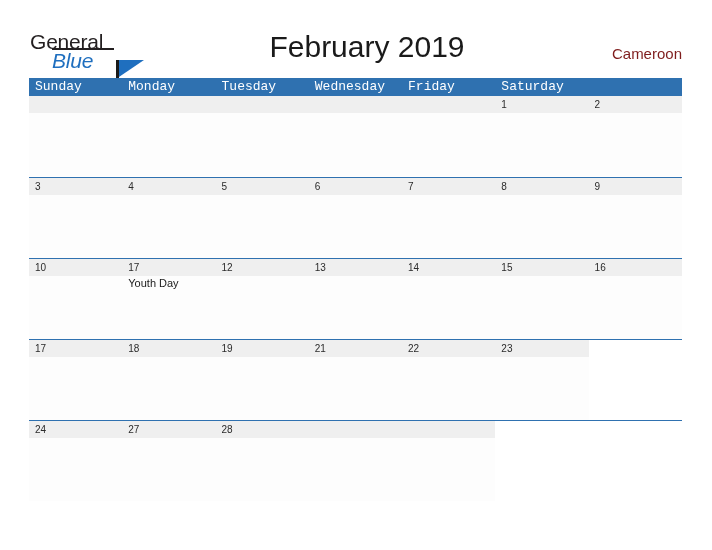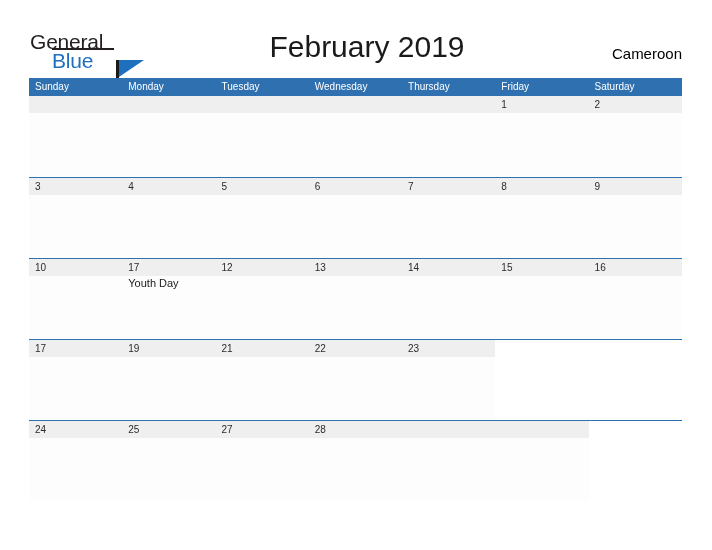--- a/index.html
+++ b/index.html
@@ -45,20 +45,21 @@
     font-family: "Liberation Sans", sans-serif;
   }
   .logo-blue {
     position: absolute;
     left: 22px;
     top: 19px;
     font-size: 21px;
     letter-spacing: -0.2px;
     color: #1f6fbf;
     font-family: "Liberation Sans", sans-serif;
+    font-style: italic;
   }
   .logo-rule {
     position: absolute;
     left: 22px;
     top: 18px;
     width: 62px;
     height: 2px;
     background: #231f20;
   }
   .logo-flag {
@@ -78,21 +79,21 @@
     font-family: "Liberation Sans", sans-serif;
     letter-spacing: 0px;
     margin-left: 11px;
   }
 
   .region {
     position: absolute;
     right: 30px;
     top: 45px;
     font-size: 15px;
-    color: #000000;
+    color: #7f1d1d;
     font-family: "Liberation Sans", sans-serif;
   }
 
   
   .calendar {
     position: absolute;
     left: 29px;
     top: 78px;
     width: 653px;
   }
@@ -101,23 +102,23 @@
     display: flex;
     width: 653px;
     height: 18px;
     background: #2f71b0;
   }
   .dow-cell {
     width: 93.28px;
     height: 18px;
     line-height: 18px;
     padding-left: 6px;
-    font-size: 10px;
+    font-size: 13px;
     color: #ffffff;
-    font-family: Liberation Sans, sans-serif;
+    font-family: Liberation Mono, monospace;
     white-space: nowrap;
     overflow: hidden;
   }
 
   .week-row {
     width: 653px;
     height: 81px;
     border-top: 1px solid #2f71b0;
     position: relative;
   }
@@ -198,21 +199,20 @@
     <div class="region">Cameroon</div>
   </div>
 
   <div class="calendar">
 
     <div class="dow-row">
       <div class="dow-cell">Sunday</div>
       <div class="dow-cell">Monday</div>
       <div class="dow-cell">Tuesday</div>
       <div class="dow-cell">Wednesday</div>
-      <div class="dow-cell">Thursday</div>
       <div class="dow-cell">Friday</div>
       <div class="dow-cell">Saturday</div>
     </div>
 
     <div id="weeks-container">
         <div class="week-row">
           <div class="week-inner">
             <div class="day-cell blank">
               <div class="day-band"></div>
               <div class="day-num"></div>
@@ -311,20 +311,24 @@
           </div>
         </div>
         <div class="week-row">
           <div class="week-inner">
             <div class="day-cell">
               <div class="day-band"></div>
               <div class="day-num">17</div>
             </div>
             <div class="day-cell">
               <div class="day-band"></div>
+              <div class="day-num">18</div>
+            </div>
+            <div class="day-cell">
+              <div class="day-band"></div>
               <div class="day-num">19</div>
             </div>
             <div class="day-cell">
               <div class="day-band"></div>
               <div class="day-num">21</div>
             </div>
             <div class="day-cell">
               <div class="day-band"></div>
               <div class="day-num">22</div>
             </div>
@@ -332,24 +336,20 @@
               <div class="day-band"></div>
               <div class="day-num">23</div>
             </div>
           </div>
         </div>
         <div class="week-row">
           <div class="week-inner">
             <div class="day-cell">
               <div class="day-band"></div>
               <div class="day-num">24</div>
-            </div>
-            <div class="day-cell">
-              <div class="day-band"></div>
-              <div class="day-num">25</div>
             </div>
             <div class="day-cell">
               <div class="day-band"></div>
               <div class="day-num">27</div>
             </div>
             <div class="day-cell">
               <div class="day-band"></div>
               <div class="day-num">28</div>
             </div>
             <div class="day-cell blank">

